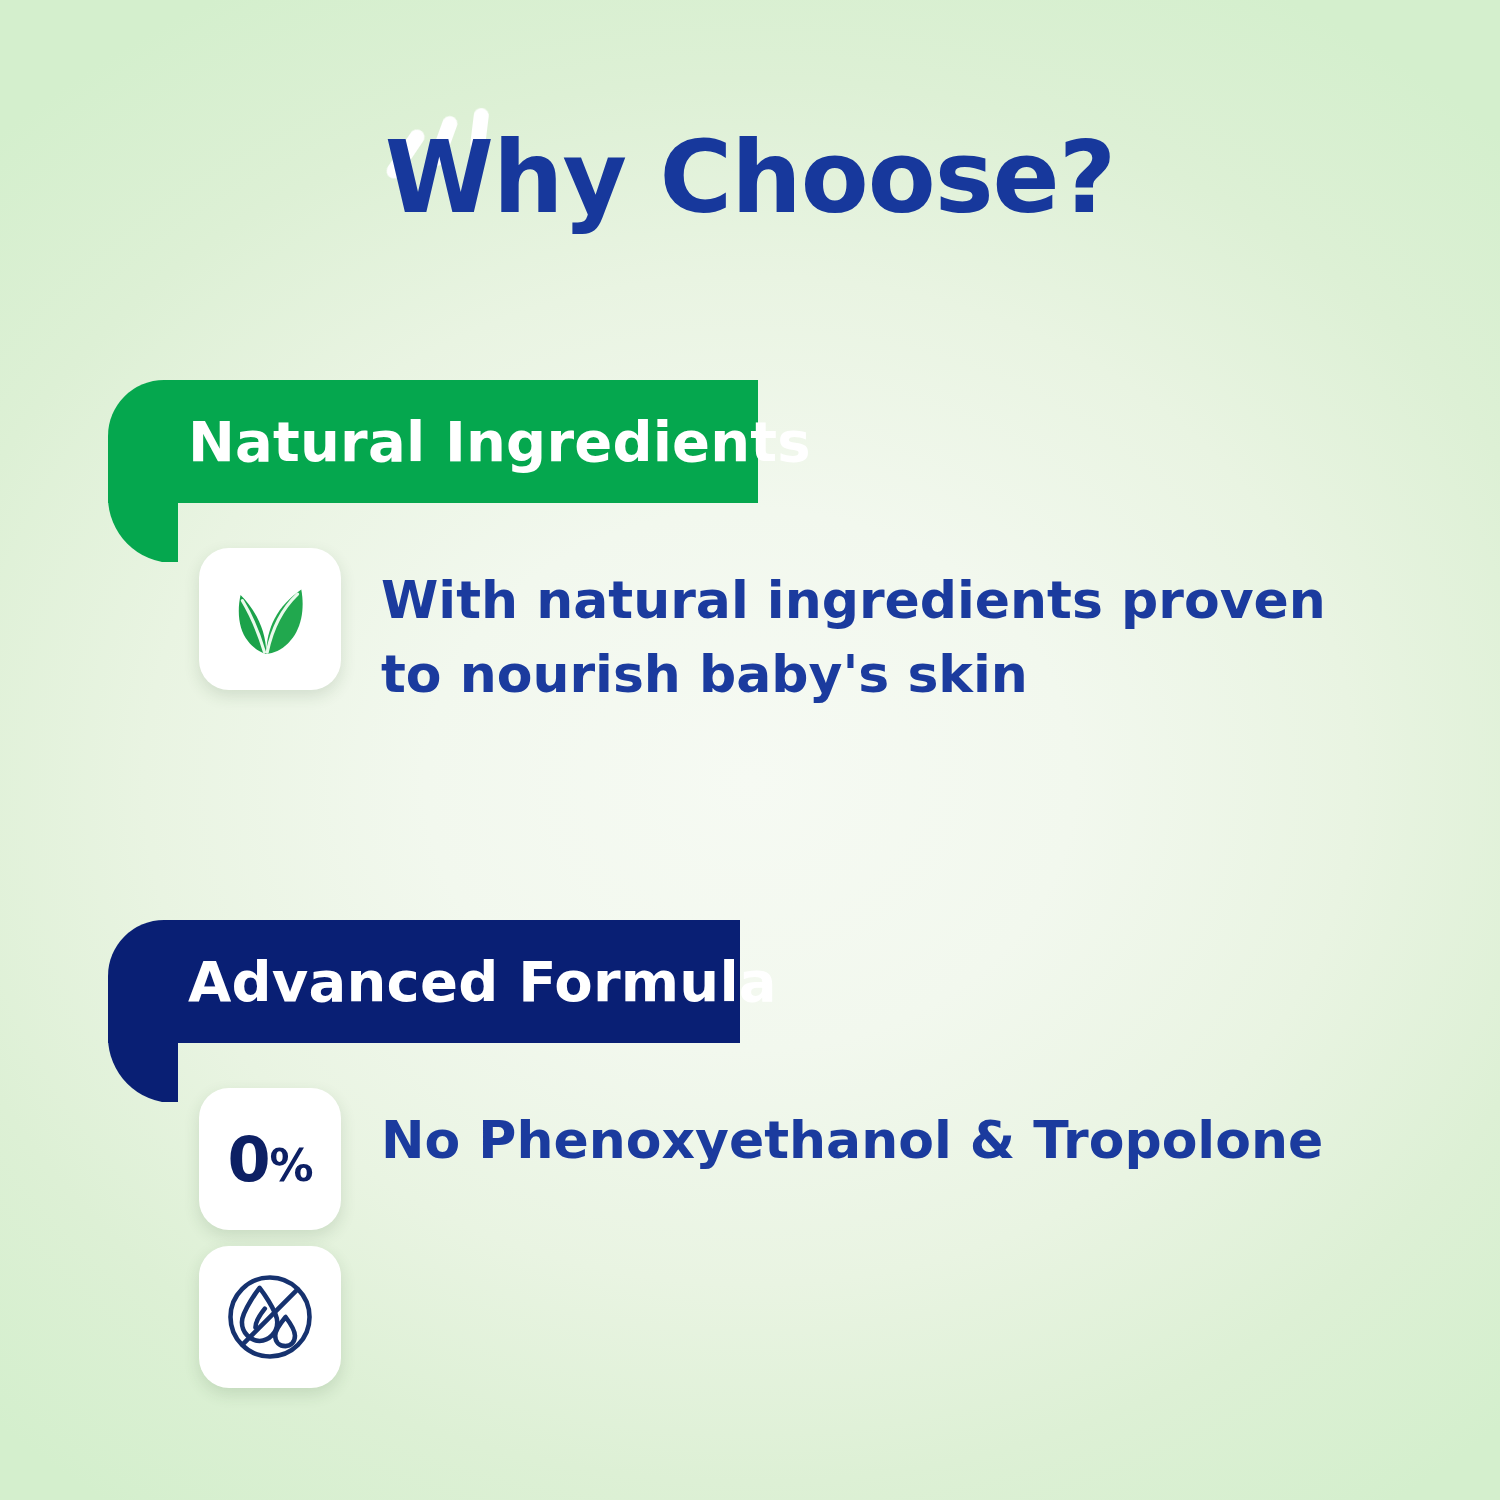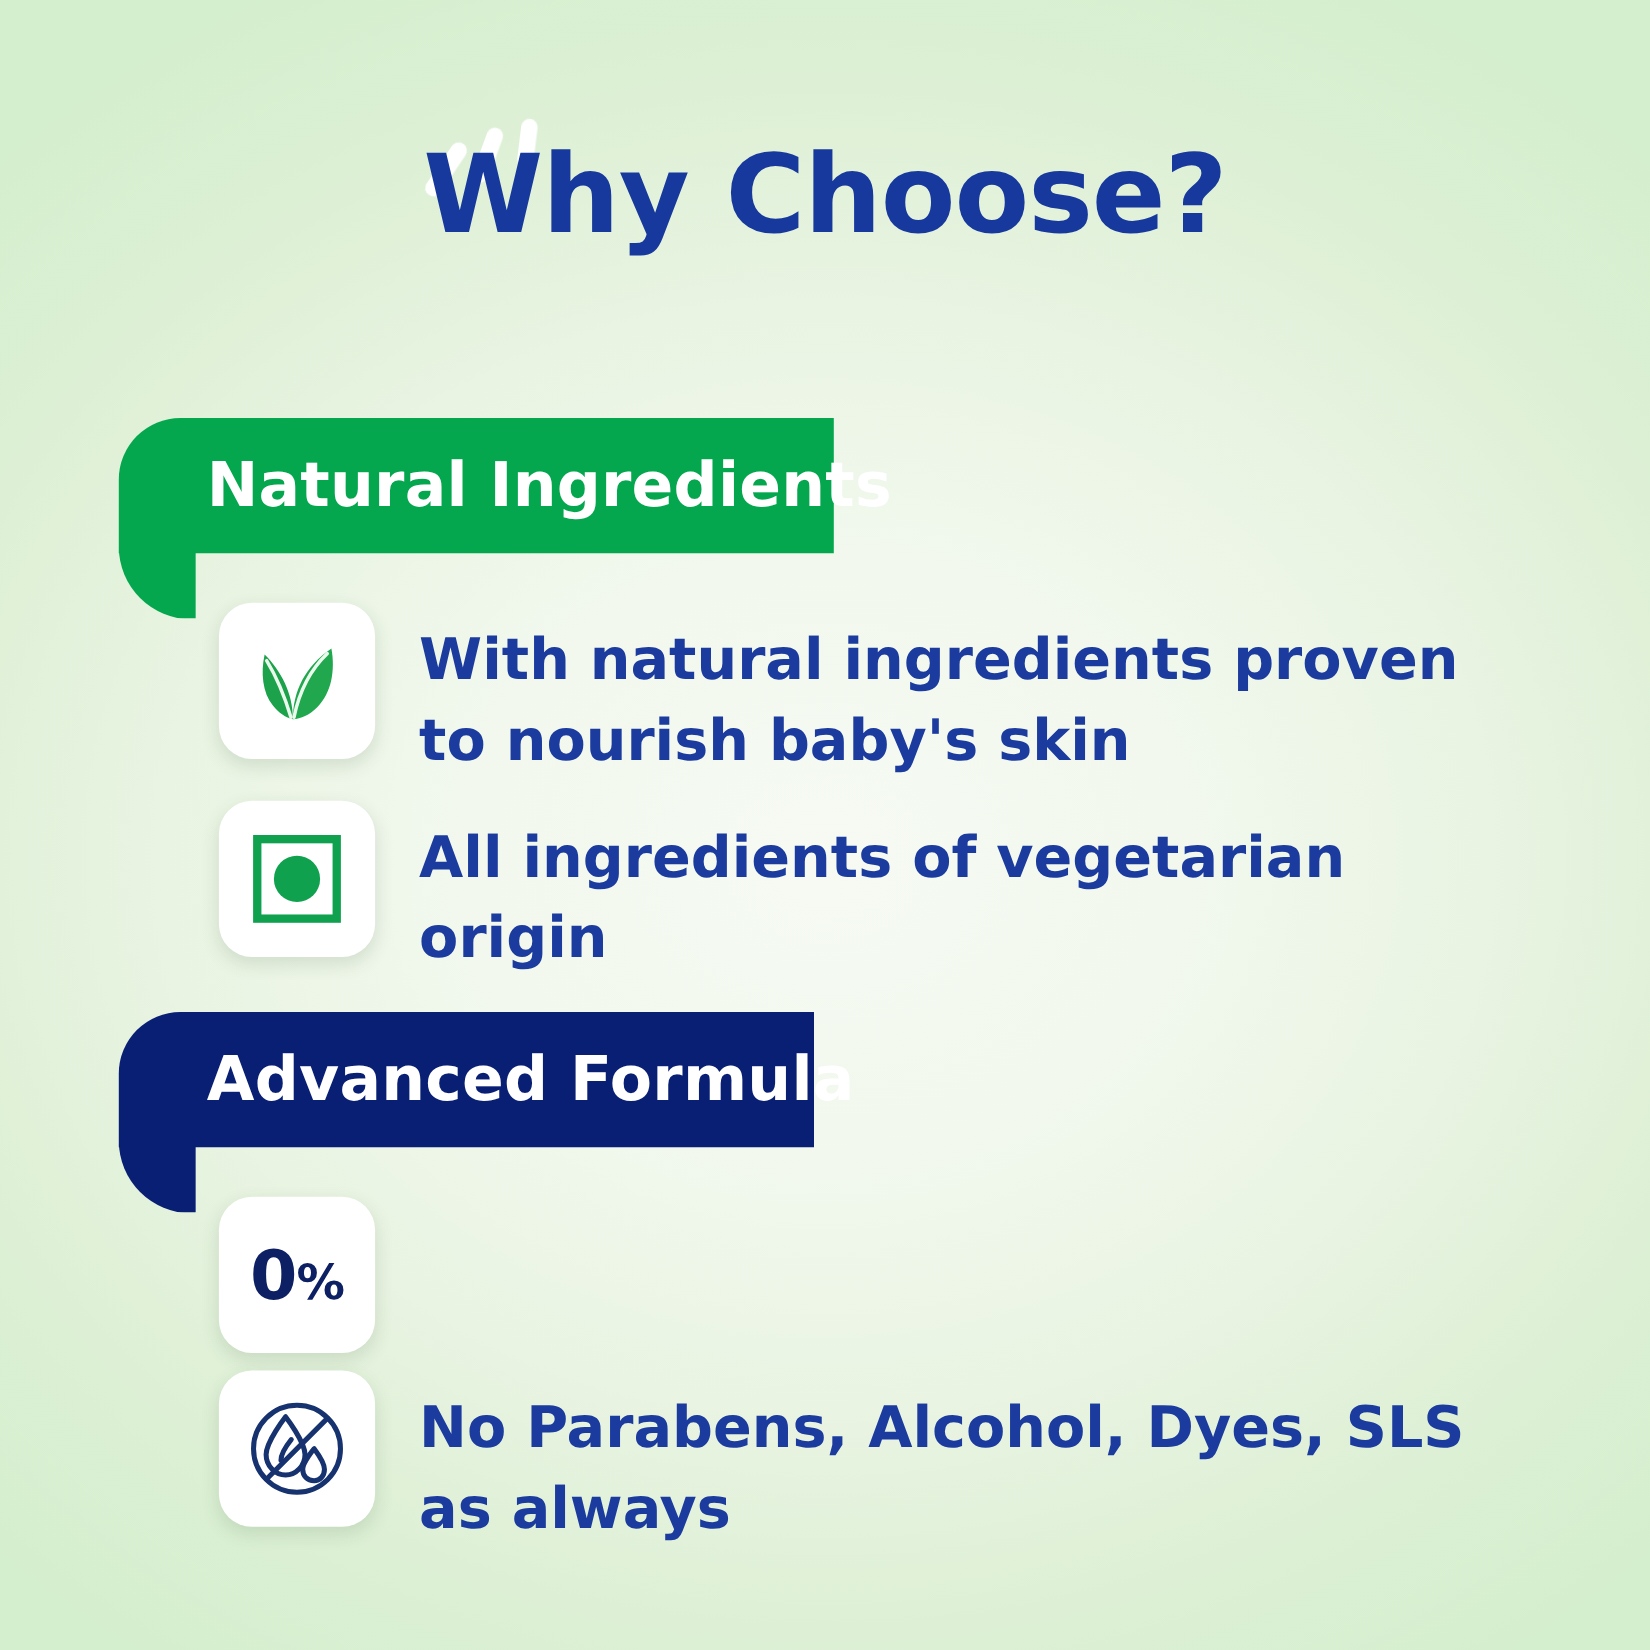--- a/index.html
+++ b/index.html
@@ -189,62 +189,53 @@
             <svg width="92" height="92" viewBox="0 0 100 100">
               <path d="M46 88 C46 62 34 40 18 24 C14 42 16 62 26 74 C32 82 39 86 46 88 Z" fill="#1ba24a"></path>
               <path d="M46 88 C46 60 58 36 84 18 C88 40 84 62 70 76 C62 84 54 87 46 88 Z" fill="#21a84e"></path>
               <path d="M44 86 C38 66 31 48 20 30" stroke="#eafaec" stroke-width="3.4" fill="none" stroke-linecap="round"></path>
               <path d="M47 86 C52 62 62 40 80 23" stroke="#eafaec" stroke-width="3.4" fill="none" stroke-linecap="round"></path>
             </svg>
           </div>
           <div class="feature-text">With natural ingredients proven to nourish baby's skin</div>
         </div>
 
-        <div class="feature-row">
-          <div class="icon-card">
-            <svg width="84" height="84" viewBox="0 0 100 100">
-              <rect x="7" y="7" width="86" height="86" fill="none" stroke="#0fa14d" stroke-width="9"></rect>
-              <circle cx="50" cy="50" r="25" fill="#0fa14d"></circle>
-            </svg>
-          </div>
-          <div class="feature-text">All ingredients of vegetarian origin</div>
-        </div>
 
       </div>
     </div>
   </div>
 
   <div class="section section-2 navy">
 
     <div class="banner-wrap">
       <div class="banner" style="width:632px;text-align:right;">
         <span class="banner-label">Advanced Formula</span>
       </div>
       <div class="tail"></div>
 
       <div class="features" style="top:168px;">
 
         <div class="feature-row">
           <div class="icon-card">
             <span class="zero-pct"><span>0</span><span class="pct">%</span></span>
           </div>
+          <div class="feature-text">No Phenoxyethanol &amp; Tropolone</div>
         </div>
 
         <div class="feature-row">
           <div class="icon-card">
             <svg width="104" height="104" viewBox="0 0 100 100">
               <g fill="none" stroke="#16326f" stroke-width="4.4" stroke-linecap="round" stroke-linejoin="round">
                 <circle cx="50" cy="50" r="38"></circle>
                 <line x1="23.5" y1="76.5" x2="76.5" y2="23.5"></line>
                 <path d="M40 22 C40 22 23 44 23 55 C23 65 31 73 40 73 C49 73 57 65 57 55 C57 44 40 22 40 22 Z"></path>
                 <path d="M36 60 C36 54 41 47 45 42"></path>
                 <path d="M65 50 C65 50 55 62 55 68 C55 74 59 78 65 78 C70 78 74 74 74 68 C74 62 65 50 65 50 Z"></path>
               </g>
             </svg>
           </div>
-          <div class="feature-text">No Parabens, Alcohol, Dyes, SLS as always</div>
         </div>
 
       </div>
     </div>
   </div>
 
 </div>
 
 </body></html>

